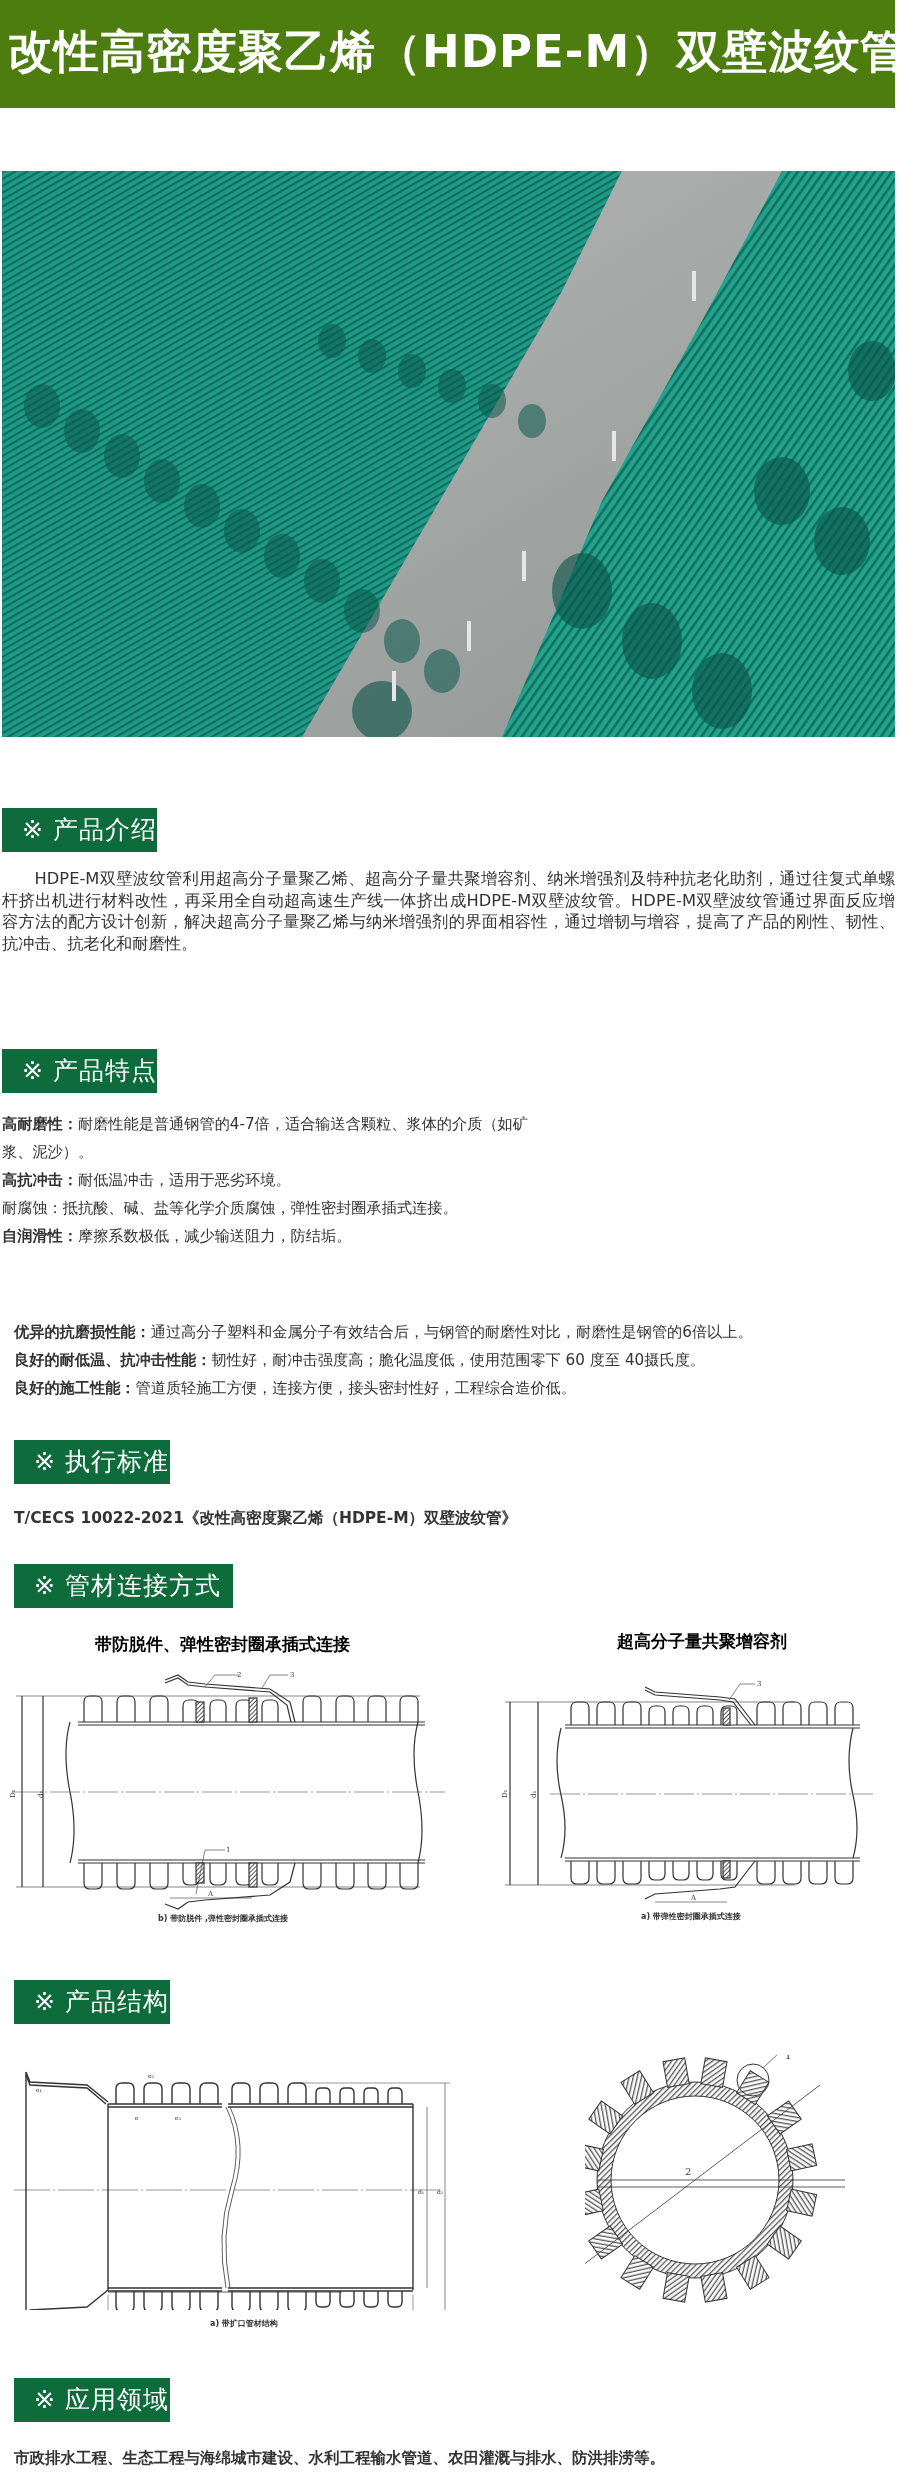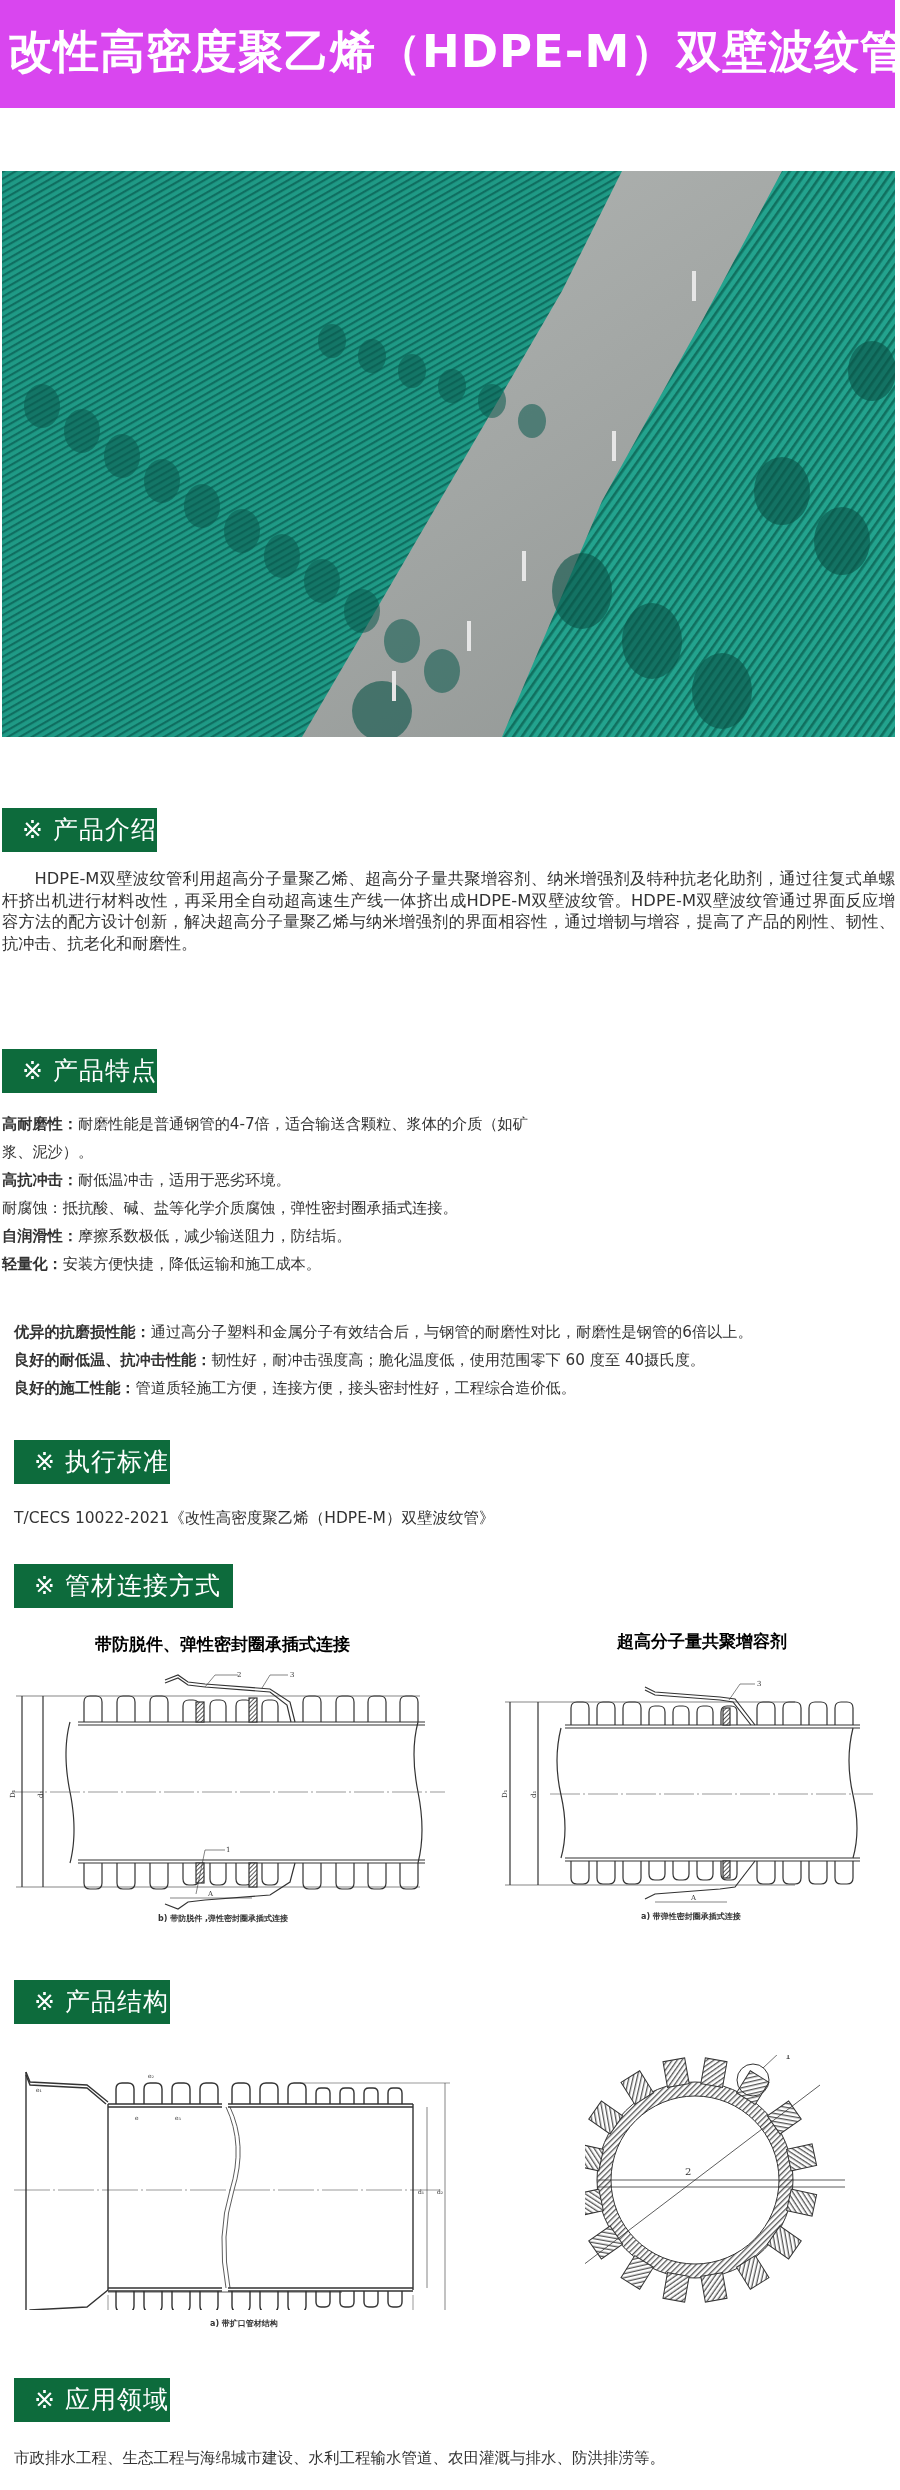--- a/index.html
+++ b/index.html
@@ -1,32 +1,32 @@
 <!DOCTYPE html>
 <html><head>
 <meta charset="utf-8">
 <style>
   * { box-sizing: border-box; margin: 0; padding: 0; }
   html, body { width: 900px; height: 2490px; background: #ffffff; overflow: hidden; }
   body { position: relative; font-family: "DejaVu Sans", "Liberation Sans", sans-serif; color: #333; }
   .abs { position: absolute; }
 
-  .title-bar { left: 0; top: 0; width: 895px; height: 108px; background: #d946ef; }
+  .title-bar { left: 0; top: 0; width: 895px; height: 108px; background: #4d7c0f; }
   .title-bar h1 { position: absolute; left: 8px; top: 24px; font-size: 45px; font-weight: bold; color: #ffffff; letter-spacing: 1px; white-space: nowrap; line-height: 56px; }
 
   .photo { left: 2px; top: 171px; width: 893px; height: 566px; overflow: hidden; background: #9ea3a1; }
 
   .sec-label { height: 44px; background: #0d6b3c; color: #fff; font-size: 25px; line-height: 44px; padding-left: 20px; white-space: nowrap; letter-spacing: 1px; }
 
   .para { font-size: 16.3px; line-height: 21.5px; color: #333; text-align: justify; }
   .feat { font-size: 15.2px; line-height: 28px; color: #333; white-space: nowrap; }
   .feat b { font-weight: bold; }
   .adv { font-size: 15.2px; line-height: 28px; color: #333; white-space: nowrap; }
   .adv b { font-weight: bold; }
-  .plain { font-size: 15.5px; color: #333; white-space: nowrap; }
+  .plain { font-size: 15.5px; color: #333; white-space: nowrap; font-weight: bold; }
 
   .diag-title { font-size: 17px; color: #000000; font-weight: bold; white-space: nowrap; }
   .diag-cap { font-size: 8px; color: #333; white-space: nowrap; font-weight: bold; }
 </style>
 </head>
 <body>
 
 <div class="abs title-bar">
   <h1>改性高密度聚乙烯（HDPE-M）双壁波纹管</h1>
 </div>
@@ -98,21 +98,20 @@
 <div class="abs sec-label" style="left:2px; top:808px; width:155px;">※ 产品介绍</div>
 <p class="abs para" style="left:2px; top:868px; width:893px; text-indent:2em;">HDPE-M双壁波纹管利用超高分子量聚乙烯、超高分子量共聚增容剂、纳米增强剂及特种抗老化助剂，通过往复式单螺杆挤出机进行材料改性，再采用全自动超高速生产线一体挤出成HDPE-M双壁波纹管。HDPE-M双壁波纹管通过界面反应增容方法的配方设计创新，解决超高分子量聚乙烯与纳米增强剂的界面相容性，通过增韧与增容，提高了产品的刚性、韧性、抗冲击、抗老化和耐磨性。</p>
 
 <div class="abs sec-label" style="left:2px; top:1049px; width:155px;">※ 产品特点</div>
 <div class="abs" style="left:2px; top:1110px; width:700px;">
   <div class="feat"><b>高耐磨性：</b><span>耐磨性能是普通钢管的4-7倍，适合输送含颗粒、浆体的介质（如矿</span></div>
   <div class="feat">浆、泥沙）。</div>
   <div class="feat"><b>高抗冲击：</b><span>耐低温冲击，适用于恶劣环境。</span></div>
   <div class="feat"><span>耐腐蚀：</span><span>抵抗酸、碱、盐等化学介质腐蚀，弹性密封圈承插式连接。</span></div>
   <div class="feat"><b>自润滑性：</b><span>摩擦系数极低，减少输送阻力，防结垢。</span></div>
-  <div class="feat"><b>轻量化：</b><span>安装方便快捷，降低运输和施工成本。</span></div>
 </div>
 <div class="abs" style="left:14px; top:1318px; width:880px;">
   <div class="adv"><b>优异的抗磨损性能：</b><span>通过高分子塑料和金属分子有效结合后，与钢管的耐磨性对比，耐磨性是钢管的6倍以上。</span></div>
   <div class="adv"><b>良好的耐低温、抗冲击性能：</b><span>韧性好，耐冲击强度高；脆化温度低，使用范围零下 60 度至 40摄氏度。</span></div>
   <div class="adv"><b>良好的施工性能：</b><span>管道质轻施工方便，连接方便，接头密封性好，工程综合造价低。</span></div>
 </div>
 
 <div class="abs sec-label" style="left:14px; top:1440px; width:156px;">※ 执行标准</div>
 <div class="abs plain" style="left:14px; top:1508px;">T/CECS 10022-2021《改性高密度聚乙烯（HDPE-M）双壁波纹管》</div>
 

